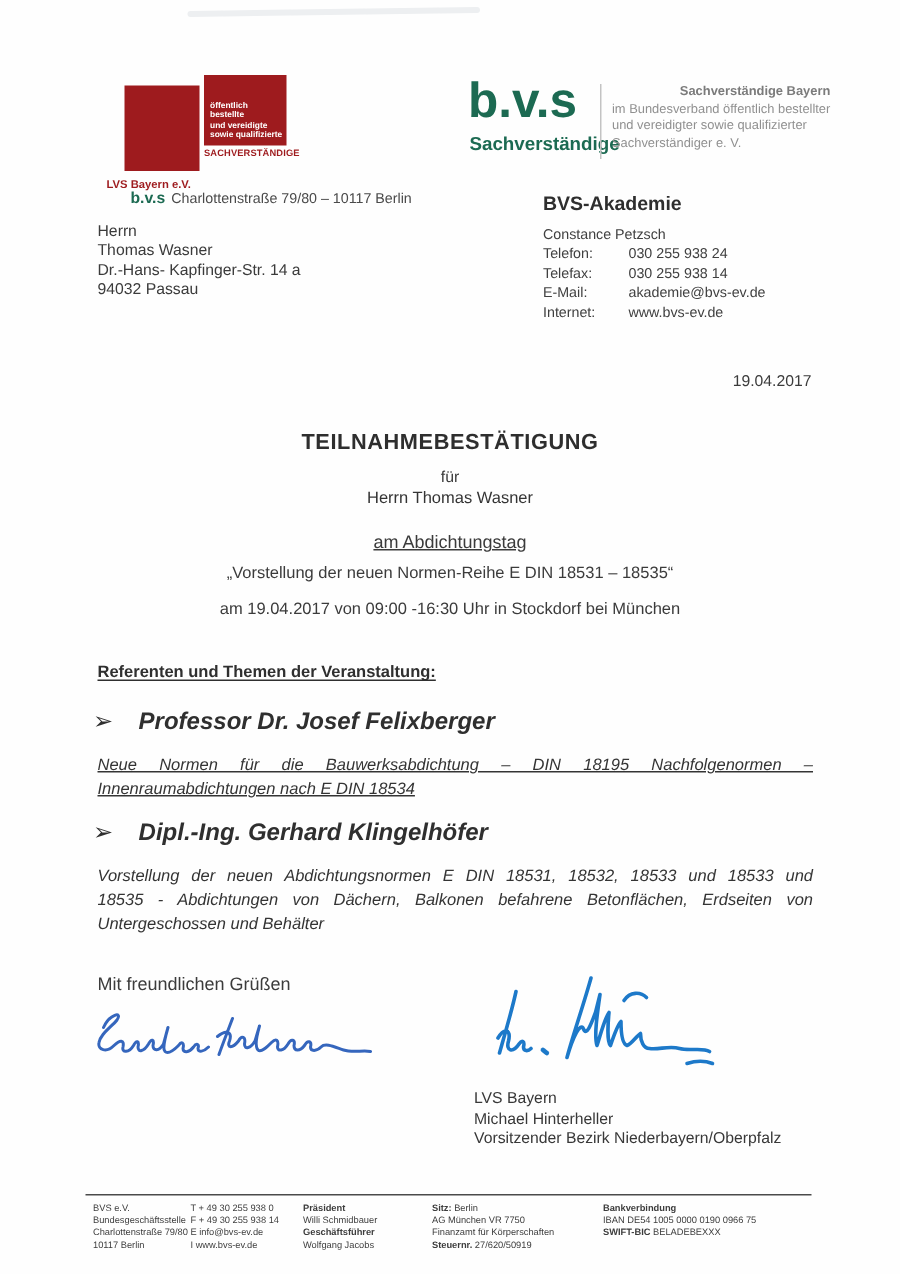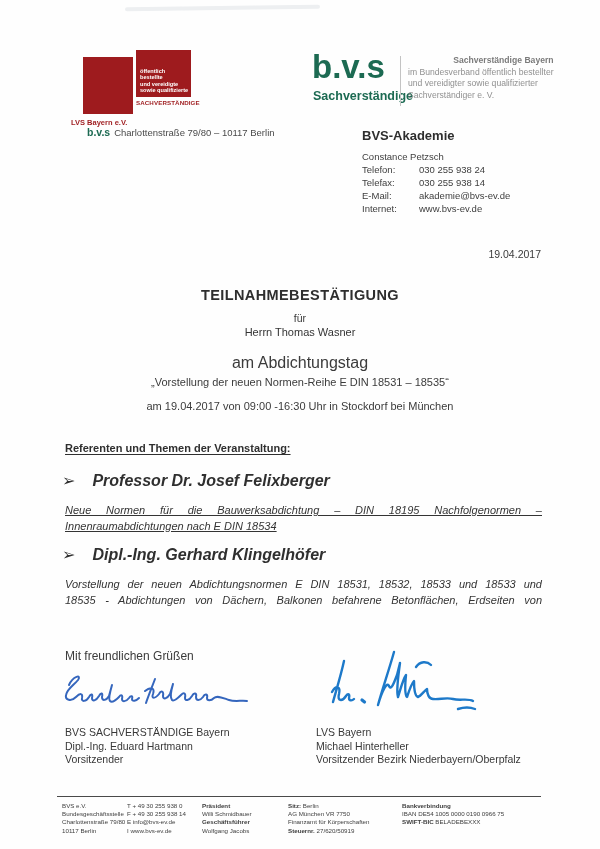--- a/index.html
+++ b/index.html
@@ -28,21 +28,21 @@
   
   .akademie-title{left:362px;top:128px;font-size:13px;font-weight:700;color:#2e2e2e;}
   .contact{left:362px;top:150px;font-size:9.5px;line-height:13px;color:#404040;}
   .contact .lbl{display:inline-block;width:57px;}
   
   .date{right:59px;top:248px;font-size:10.5px;}
   .center{left:0;width:600px;text-align:center;}
   .t-heading{top:287px;font-size:14.5px;font-weight:700;letter-spacing:.4px;color:#2e2e2e;}
   .t-fuer{top:312px;font-size:10.5px;}
   .t-name{top:326px;font-size:11px;color:#343434;}
-  .t-intro{top:354px;font-size:16px;}
+  .t-intro{top:354px;font-size:12px;text-decoration:underline;}
   .t-quote{top:376px;font-size:11px;}
   .t-when{top:400px;font-size:11px;}
   
   .ag-heading{left:65px;top:442px;font-size:11px;font-weight:700;text-decoration:underline;text-underline-offset:2px;color:#2f2f2f;}
   .ag-item{left:62px;font-size:16px;font-weight:700;font-style:italic;color:#2f2f2f;}
   .ag-item .bullet{font-style:normal;font-weight:400;}
   .ag-item .speaker{margin-left:17px;}
   .ag-item1{top:471px;} .ag-item2{top:545px;}
   .ag-para{left:65px;width:477px;font-size:11px;font-style:italic;line-height:16px;color:#343434;}
   .ag-para1{top:502px;text-decoration:underline;} .ag-para2{top:576px;}
@@ -83,20 +83,26 @@
   <div class="abs bvs-claim">
     <div class="bold">Sachverständige Bayern</div>
     <div>im Bundesverband öffentlich bestellter</div>
     <div>und vereidigter sowie qualifizierter</div>
     <div>Sachverständiger e. V.</div>
   </div>
 
   <div class="abs sender">
     <span class="mark">b.v.s</span><span>Charlottenstraße 79/80 – 10117 Berlin</span>
   </div>
+  <div class="abs recipient">
+    <div>Herrn</div>
+    <div>Thomas Wasner</div>
+    <div>Dr.-Hans- Kapfinger-Str. 14 a</div>
+    <div>94032 Passau</div>
+  </div>
 
   <div class="abs akademie-title">BVS-Akademie</div>
   <div class="abs contact">
     <div>Constance Petzsch</div>
     <div><span class="lbl">Telefon:</span><span>030 255 938 24</span></div>
     <div><span class="lbl">Telefax:</span><span>030 255 938 14</span></div>
     <div><span class="lbl">E-Mail:</span><span>akademie@bvs-ev.de</span></div>
     <div><span class="lbl">Internet:</span><span>www.bvs-ev.de</span></div>
   </div>
 
@@ -117,20 +123,21 @@
     <div class="jl">Neue Normen für die Bauwerksabdichtung – DIN 18195 Nachfolgenormen –</div>
     <div>Innenraumabdichtungen nach E DIN 18534</div>
   </div>
 
   <div class="abs ag-item ag-item2">
     <span class="bullet">➢</span><span class="speaker">Dipl.-Ing. Gerhard Klingelhöfer</span>
   </div>
   <div class="abs ag-para ag-para2">
     <div class="jl">Vorstellung der neuen Abdichtungsnormen E DIN 18531, 18532, 18533 und 18533 und</div>
     <div class="jl">18535 - Abdichtungen von Dächern, Balkonen befahrene Betonflächen, Erdseiten von</div>
+    <div>Untergeschossen und Behälter</div>
   </div>
 
   <div class="abs salutation">Mit freundlichen Grüßen</div>
 
   <div class="abs sig-left">
     <svg width="195" height="46" viewBox="0 0 195 46" fill="none" stroke="#3566bd" stroke-width="2" stroke-linecap="round" stroke-linejoin="round">
       <path d="M11 15 C15 6 24 4 20 10 C16 15 9 19 8 25 C7 30 13 32 18 27 C22 23 25 23 24 28 C23 32 28 32 31 27 C33 23 35 24 34 28 C34 32 38 31 41 26 C43 22 45 23 44 27 C44 31 48 31 51 26 L54 15 C52 22 50 29 52 31 C54 33 58 30 61 27 C63 24 65 25 64 29 C64 32 68 32 71 28 C73 25 75 26 74 29 C74 32 78 31 81 28"></path>
       <path d="M97 9 C94 17 90 27 88 33 M87 21 C93 16 97 18 95 24 C93 29 97 29 101 24 C103 20 106 21 105 26 C105 30 109 29 112 24 L115 14 C113 21 112 28 114 30 C116 32 120 28 123 25 C126 22 128 23 127 28 C127 31 131 31 134 26 C136 22 139 23 138 27 C138 31 142 31 145 27 C147 23 150 24 149 28 C149 31 153 31 156 28 C159 25 165 28 171 30 C177 32 184 30 189 31"></path>
     </svg>
   </div>
@@ -138,25 +145,20 @@
   <div class="abs sig-right">
     <svg width="175" height="76" viewBox="0 0 175 76" fill="none" stroke="#1d79c9" stroke-width="2.4" stroke-linecap="round" stroke-linejoin="round">
       <path d="M32 16 C29 30 24 46 21 57 M20 47 C24 40 29 41 27 49 C25 56 30 57 34 51 C36 48 38 49 37 53 C37 56 40 56 42 54"></path>
       <path d="M50 55 l2.5 2" stroke-width="3.2"></path>
       <path d="M82 7 C77 25 70 45 66 60 M66 60 C70 46 75 36 77 41 C79 46 82 38 85 30 L88 18 C86 32 84 46 86 52 C88 46 91 34 94 30 C93 40 93 50 95 52 C97 46 100 38 102 36 C102 44 103 51 106 52 C109 51 112 46 115 44 C115 49 117 54 121 54 C127 55 134 52 141 54 C148 56 156 53 161 56"></path>
       <path d="M104 22 C108 16 115 16 119 20"></path>
       <path d="M146 64 C152 62 158 62 163 64"></path>
     </svg>
   </div>
 
-  <div class="abs by by-left">
-    <div>BVS SACHVERSTÄNDIGE Bayern</div>
-    <div>Dipl.-Ing. Eduard Hartmann</div>
-    <div>Vorsitzender</div>
-  </div>
   <div class="abs by by-right">
     <div>LVS Bayern</div>
     <div>Michael Hinterheller</div>
     <div>Vorsitzender Bezirk Niederbayern/Oberpfalz</div>
   </div>
 
   <div class="abs footer-rule"></div>
 
   <div class="abs f-col f1">
     <div><span class="fb"></span><span>BVS e.V.</span></div>

